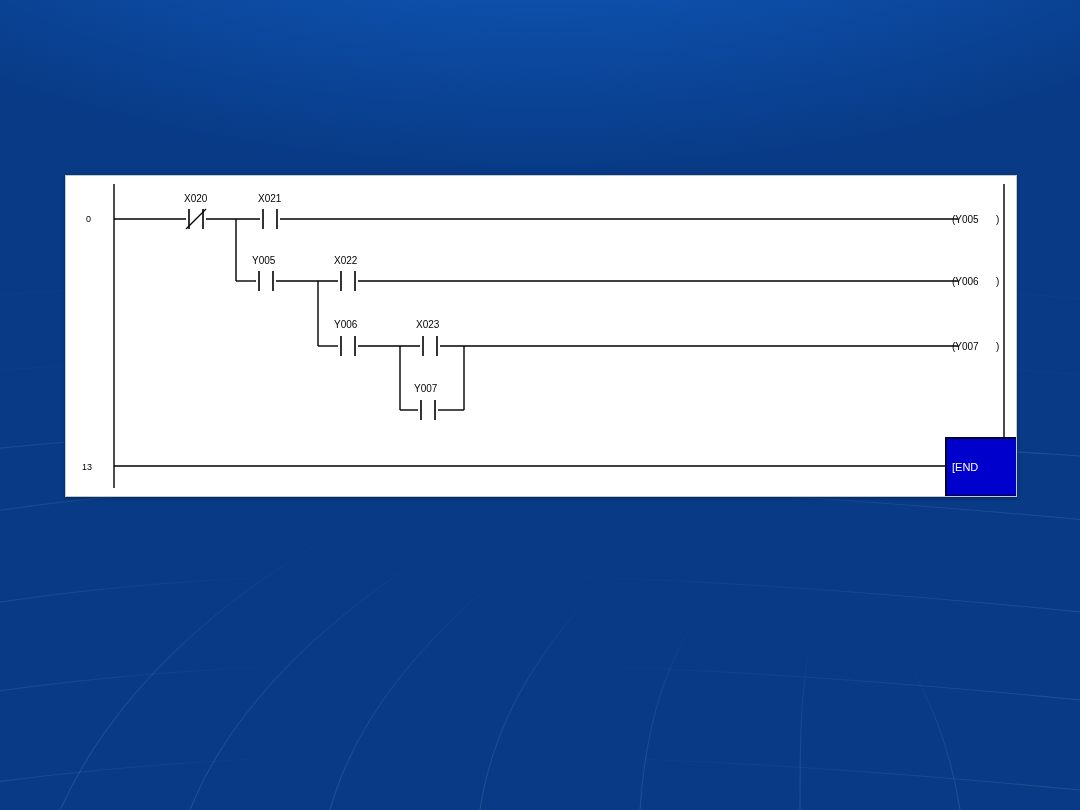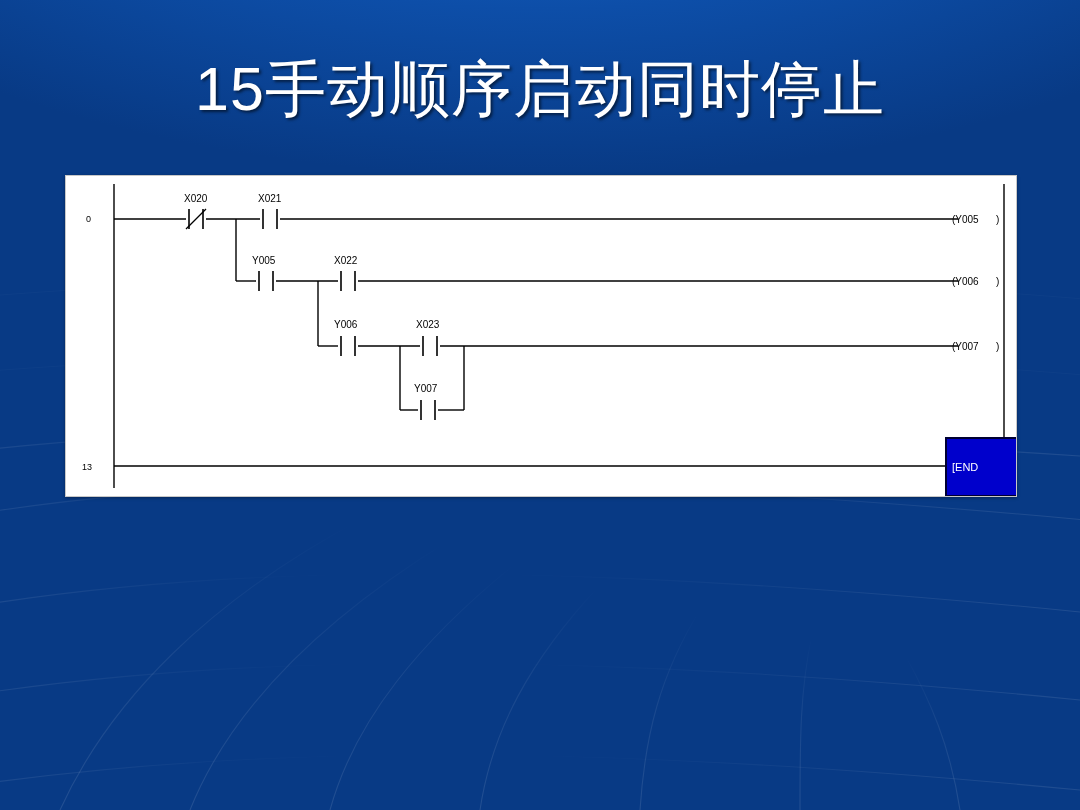--- a/index.html
+++ b/index.html
@@ -70,21 +70,20 @@
       <path d="M 640 810 C 645 735 660 675 700 610"></path>
       <path d="M 800 810 C 800 740 800 690 812 635"></path>
       <path d="M 960 810 C 950 745 930 700 905 655"></path>
     </g>
     <g stroke="#ffffff" stroke-opacity="0.06" fill="none" stroke-width="1">
       <path d="M -60 300 C 300 268 760 268 1140 304"></path>
       <path d="M -60 375 C 300 344 760 344 1140 380"></path>
     </g>
   </svg>
 
-  <div id="title">15手动顺序启动同时停止</div>
 
   <div id="ladder-panel">
     <svg id="ladder-svg" width="950" height="320" viewBox="0 0 950 320">
 
       <line x1="48" y1="8" x2="48" y2="312" stroke="#000" stroke-width="1.4"></line>
 
       <line x1="938" y1="8" x2="938" y2="312" stroke="#000" stroke-width="1.4"></line>
 
       <text class="lbl-small" x="20" y="46">0</text>
 

